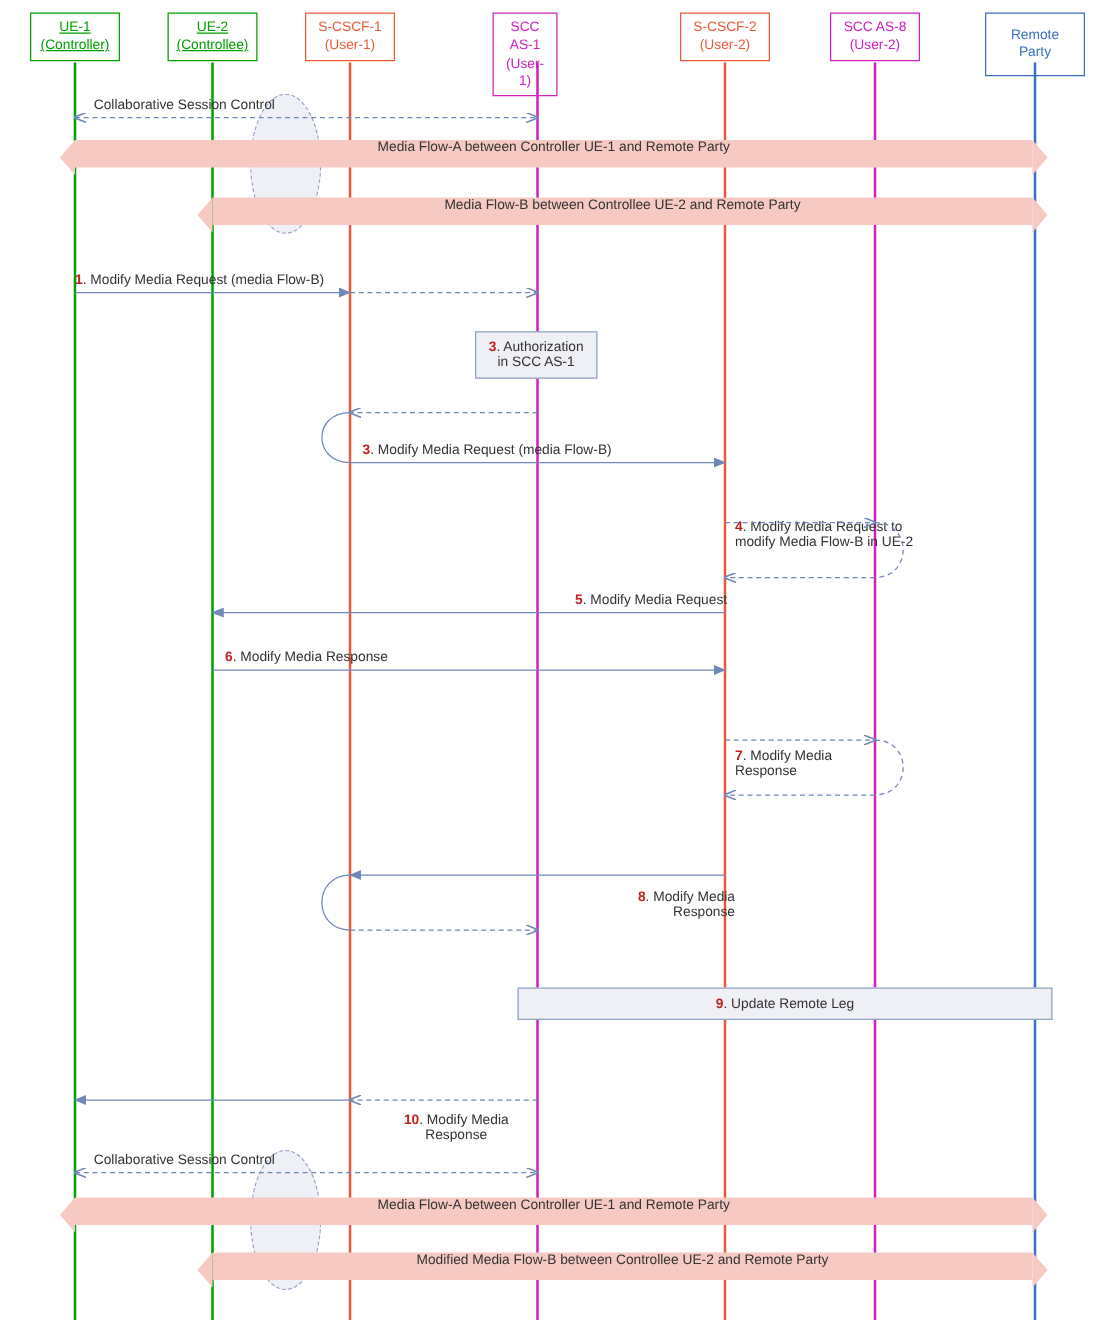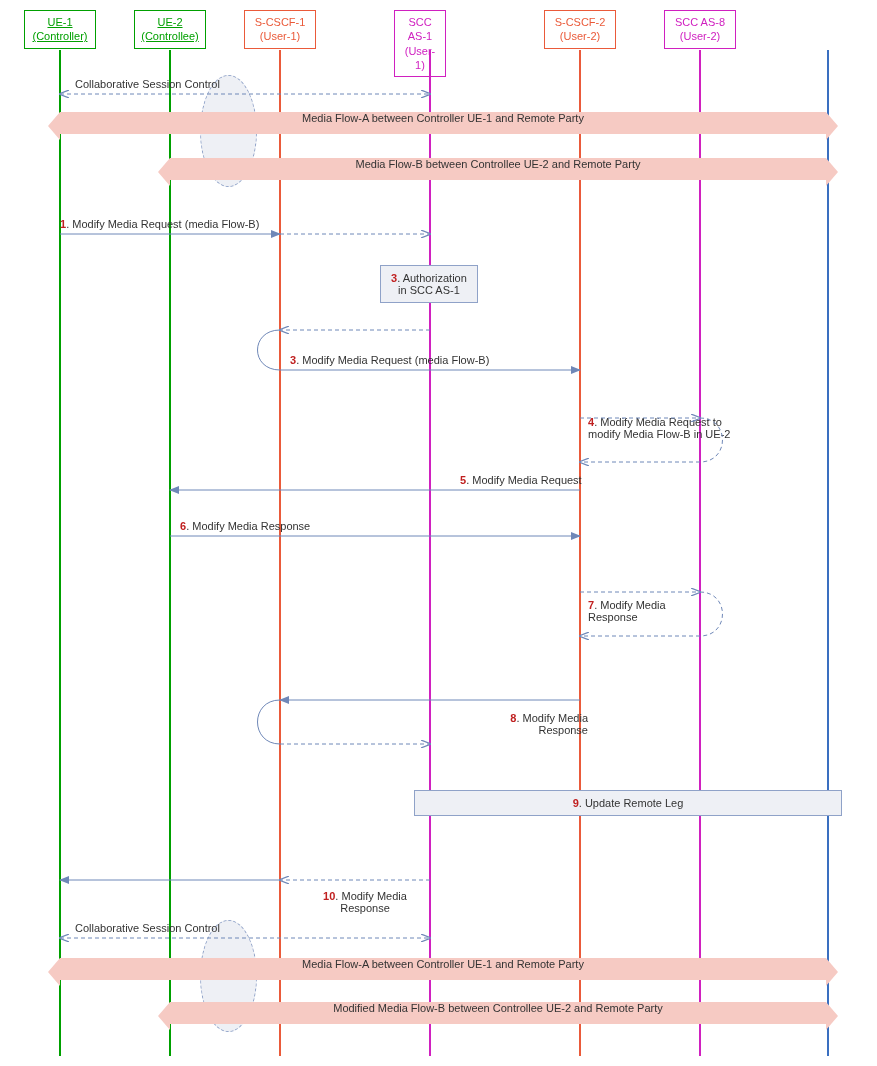--- a/index.html
+++ b/index.html
@@ -112,20 +112,23 @@
     <div>(User-1)</div>
   </div>
   <div class="lifeline-box red-box" style="left:544px;width:72px">
     <div>S-CSCF-2</div>
     <div>(User-2)</div>
   </div>
   <div class="lifeline-box magenta-box" style="left:664px;width:72px">
     <div>SCC AS-8</div>
     <div>(User-2)</div>
   </div>
+  <div class="lifeline-box blue-box" style="left:788px;width:80px;padding-top:10px;padding-bottom:10px">
+    <div>Remote Party</div>
+  </div>
 
   <div class="lifeline-line green-line" style="left:59px"></div>
   <div class="lifeline-line green-line" style="left:169px"></div>
   <div class="lifeline-line red-line" style="left:279px"></div>
   <div class="lifeline-line magenta-line" style="left:429px"></div>
   <div class="lifeline-line red-line" style="left:579px"></div>
   <div class="lifeline-line magenta-line" style="left:699px"></div>
   <div class="lifeline-line blue-line" style="left:827px"></div>
 
   <div class="ellipse" style="left:200px;top:75px;width:55px;height:110px"></div>

